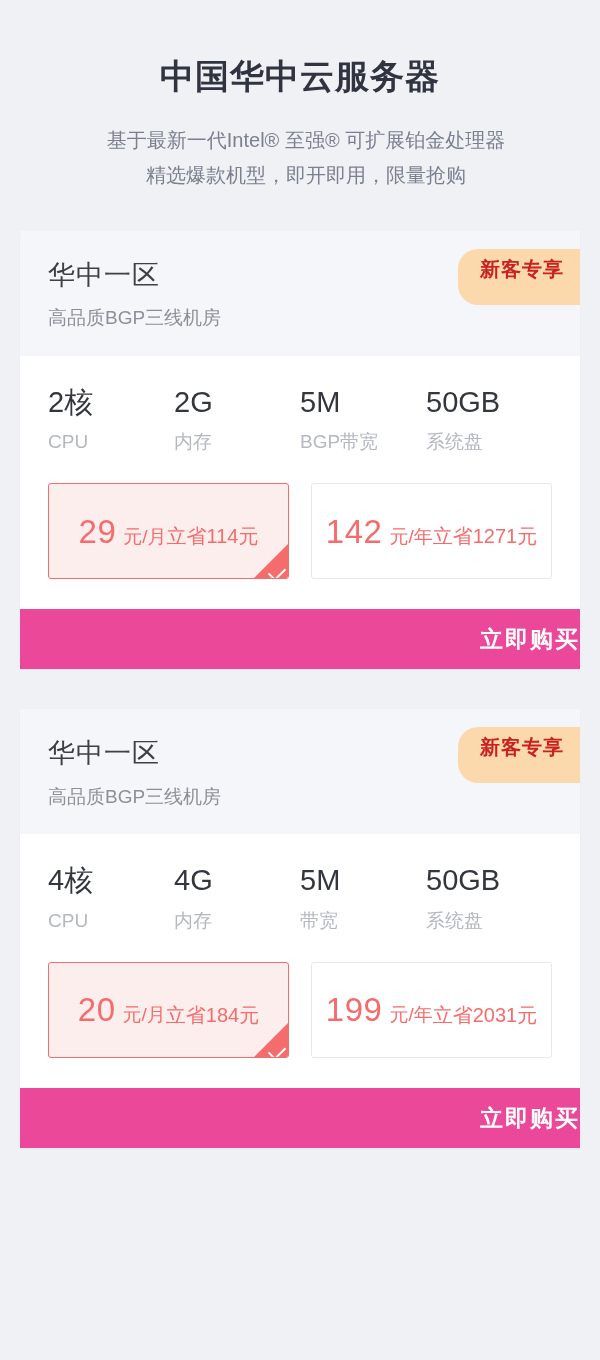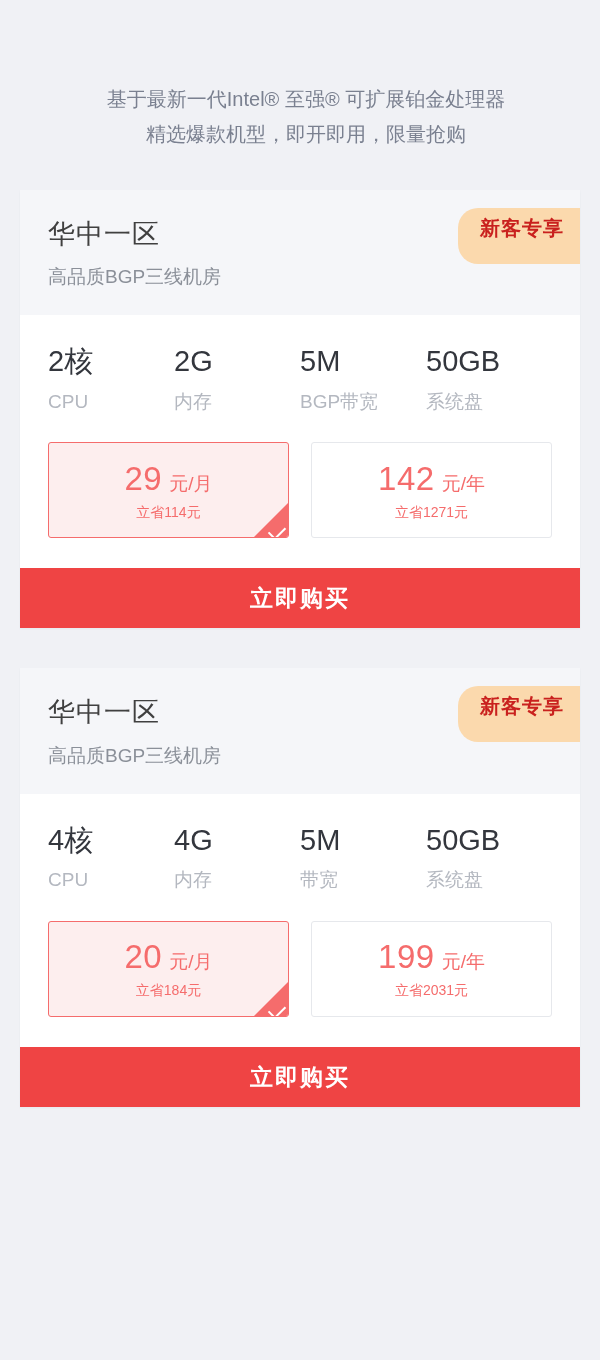--- a/index.html
+++ b/index.html
@@ -129,21 +129,21 @@
   }
   .price-box {
     position: relative;
     flex: 1 1 0;
     min-width: 0;
     height: 96px;
     border: 1px solid #e6e8ec;
     background: #ffffff;
     border-radius: 3px;
     display: flex;
-    flex-direction: column;
+    flex-direction: row;
     align-items: center;
     justify-content: center;
     overflow: hidden;
     box-sizing: border-box;
   }
   .price-box.selected {
     background: #fdeeee;
     border-color: #f56c6c;
   }
   .price-main {
@@ -157,21 +157,21 @@
     font-size: 33px;
     font-weight: 400;
     letter-spacing: 0.5px;
   }
   .price-unit {
     font-size: 19px;
     margin-left: 7px;
   }
   .price-save {
     margin-top: 10px;
-    font-size: 14px;
+    font-size: 20px;
     color: #f56c6c;
     line-height: 1;
   }
   .check-corner {
     position: absolute;
     right: 0;
     bottom: 0;
     width: 0;
     height: 0;
     border-style: solid;
@@ -188,38 +188,39 @@
     border-bottom: 2px solid #ffffff;
     transform: rotate(-45deg);
   }
 
   
   .buy-btn {
     display: block;
     width: 100%;
     height: 60px;
     line-height: 60px;
-    background: #ef4444;
+    background: #ec4899;
     color: #ffffff;
     font-size: 23px;
     font-weight: 700;
     letter-spacing: 2px;
-    text-align: center;
+    text-align: right;
     border: 0;
     padding: 0;
     cursor: pointer;
     font-family: "Liberation Sans", "DejaVu Sans", sans-serif;
   }
 </style>
 </head>
 <body>
 
 <div class="page">
 
   <div class="hero">
+    <h1 class="hero-title">中国华中云服务器</h1>
     <div class="hero-sub">
       <div>基于最新一代Intel® 至强® 可扩展铂金处理器</div>
       <div>精选爆款机型，即开即用，限量抢购</div>
     </div>
   </div>
 
   <div class="cards">
 
     <div class="card">
       <div class="card-head">

